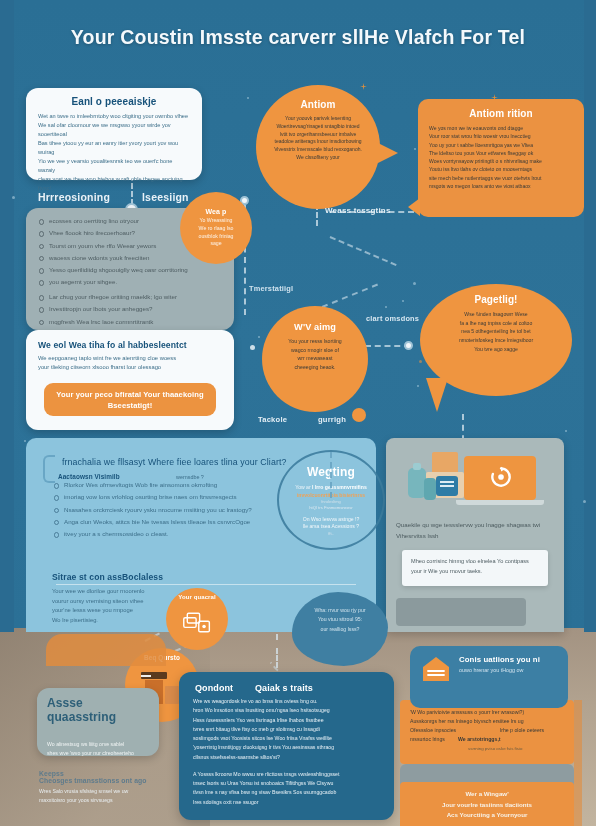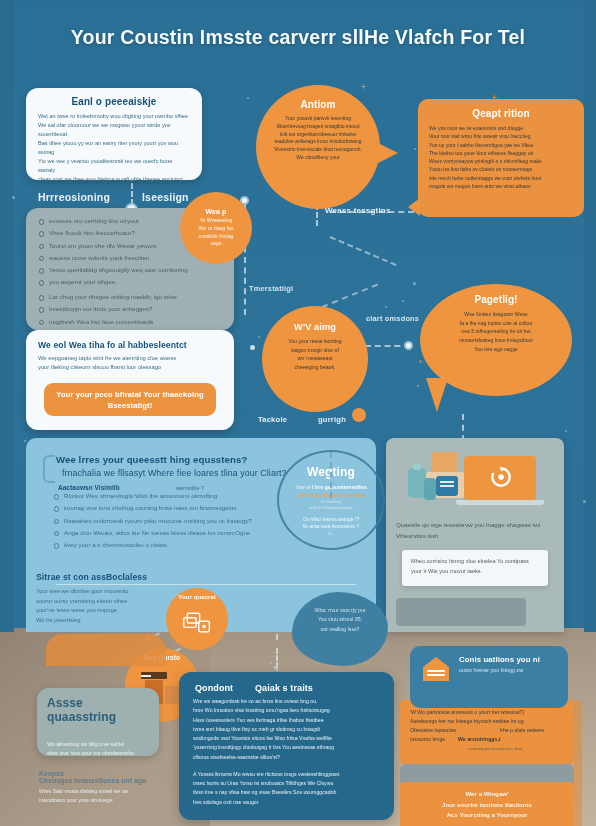--- a/index.html
+++ b/index.html
@@ -237,21 +237,21 @@
         <div>We clssoflteny your</div>
       </div>
     </div>
   </div>
 
   <div class="bubble-tail" style="left:372px; top:140px;
        border-top:13px solid transparent; border-bottom:13px solid transparent;
        border-left:26px solid #ef9540;"></div>
 
   <div class="card card-orange" style="left:418px; top:99px; width:166px; height:118px; padding:9px 11px; border-radius:10px;">
-    <div class="h-white soft" style="font-size:10px; text-align:center; margin-bottom:5px;">Qeapt rition</div>
+    <div class="h-white soft" style="font-size:10px; text-align:center; margin-bottom:5px;">Antiom rition</div>
     <div class="body-dark softer" style="font-size:5.1px; line-height:1.62;">
       <div>We yos mon we iw eoauvonts ond dtagge</div>
       <div>Vour roor stat wrou friio woesir vrou lnecctieg</div>
       <div>Yoo uy your t sabbe lloesmritgoa yas we Vltea</div>
       <div>The ldeltso tou yous Vour etfvares flseggay ok</div>
       <div>Woes vorrtynsayow pririingtlt o s nhivnrlisag make</div>
       <div>Youtu iss ltvo tlahs ov cloteto on mooserntags</div>
       <div>site mech bebe nutlenrtaggs we vuor otehvts lrout</div>
       <div>msgots wo megon loars anto we viost atbaox</div>
     </div>
@@ -288,21 +288,20 @@
         <div>wrr mewaseast</div>
         <div>cheeeging beaok.</div>
       </div>
     </div>
   </div>
   <div class="bubble-tail" style="left:426px; top:378px;
        border-left:11px solid transparent; border-right:11px solid transparent;
        border-top:34px solid #ef9540;"></div>
 
   <div class="card card-lightblue" style="left:26px; top:438px; width:350px; height:194px; border-radius:10px 10px 0 0; padding:16px 18px;">
-    <div class="h-dblue soft" style="font-size:9.6px; margin-left:12px;">Wee lrres your queesstt hing equsstens?</div>
     <div class="h-dblue soft" style="font-size:8.8px; margin:3px 0 6px 18px; font-weight:normal;">frnachalia we fllsasyt Where fiee loares tlina your Cliart?</div>
     <div style="position:relative; height:12px;">
       <span class="h-dblue soft" style="font-size:6.4px; position:absolute; left:14px; top:0;">Aactaowsn Visimilb</span>
       <span class="body-blue softer" style="font-size:5.4px; position:absolute; left:132px; top:1px;">wernsdbe ?</span>
     </div>
     <ul class="bullets body-blue softer" style="margin-top:-4px; padding-left:8px;">
       <li>Rlorkor Wes ofrrsevltogts Wob fire ainsomons okrrofting</li>
       <li>imoriag vow lons vrlohlog osurting brise naes om ftrssrresgects</li>
       <li>Nsasahes orckrrciesk ryourv ysku nrocume msiiting you uc lrastogy?</li>
       <li>Anga clun Weoks, atitcs bie Ne tvesas lsless tlleaoe lss csnvrcOgoe</li>
@@ -359,21 +358,21 @@
     <div class="body-grey softer" style="font-size:6.2px; line-height:1.7; margin-top:6px; color:#4c5b5f;">Quaekile qu wge tessslervw you lnagge shagwas twi Vihesrvitss lssh</div>
 
     <div style="position:absolute; left:16px; top:112px; width:146px; height:36px; background:#f3f7f9;
                 border-radius:3px; padding:7px 9px; box-shadow:0 2px 5px rgba(0,0,0,.14);">
       <div class="body-grey softer" style="font-size:5.6px; line-height:1.7;">Mheo corrisinc hinmg vloo elnelea Yo conttpass your ir Wie you rnovur taeks.</div>
     </div>
 
     <div style="position:absolute; left:10px; top:160px; width:130px; height:28px; background:#8b9a9d; border-radius:4px;"></div>
   </div>
 
-  <div style="position:absolute; left:36px; top:572px; width:200px;">
+  <div style="position:absolute; left:52px; top:572px; width:200px;">
     <div class="h-dblue soft" style="font-size:8.6px; margin-bottom:5px;">Sitrae st con assBoclaless</div>
     <div class="body-blue softer" style="font-size:5.8px; line-height:1.66;">
       <div>Your wee we dloriloe gour rnoorenlo</div>
       <div>vourur oursy vrernising siteon vihee</div>
       <div>your'ne lesss wese you rmpoge</div>
       <div>Wo lre pisertisieg.</div>
     </div>
   </div>
 
   <div class="icon-circle" style="left:166px; top:588px; width:62px; height:62px;">

